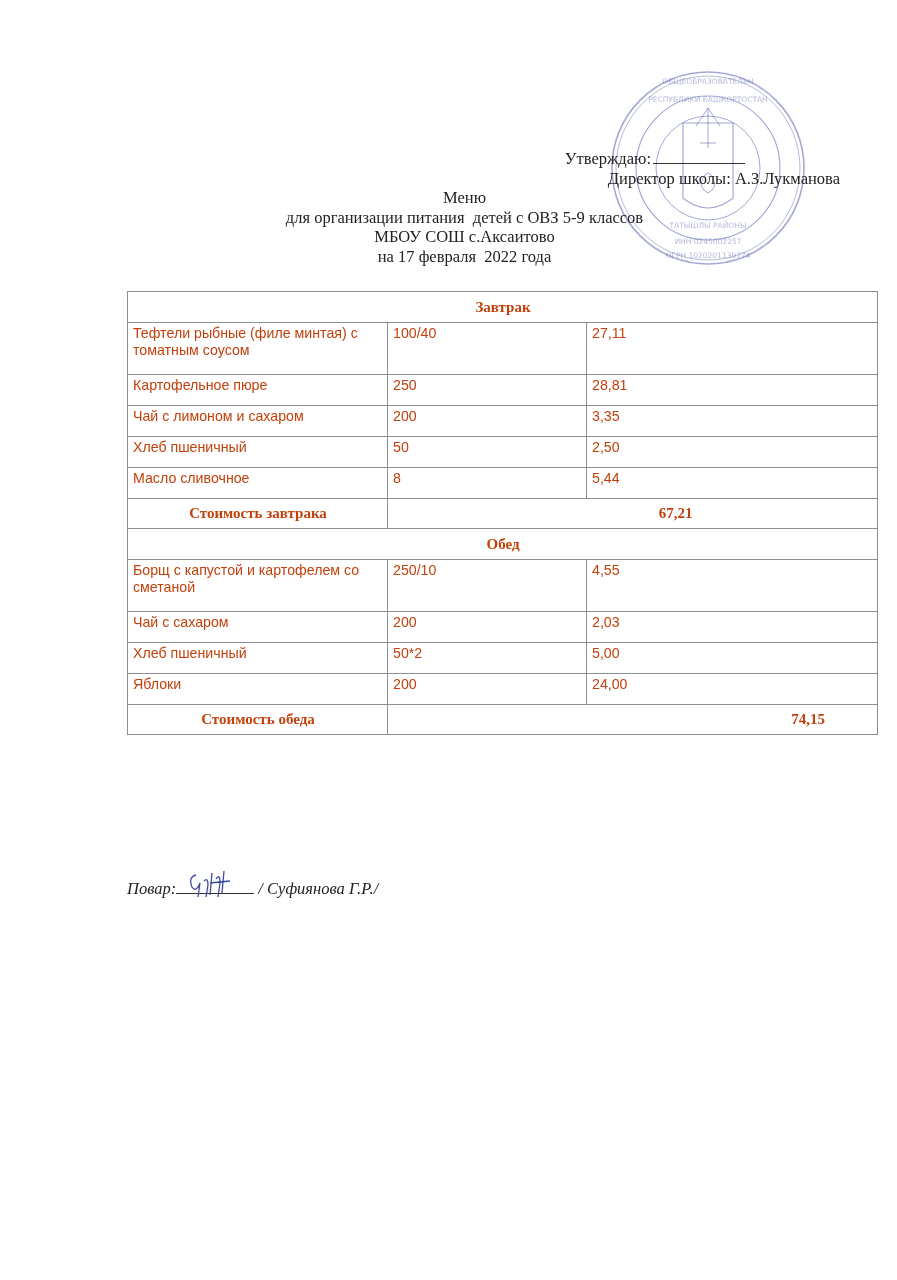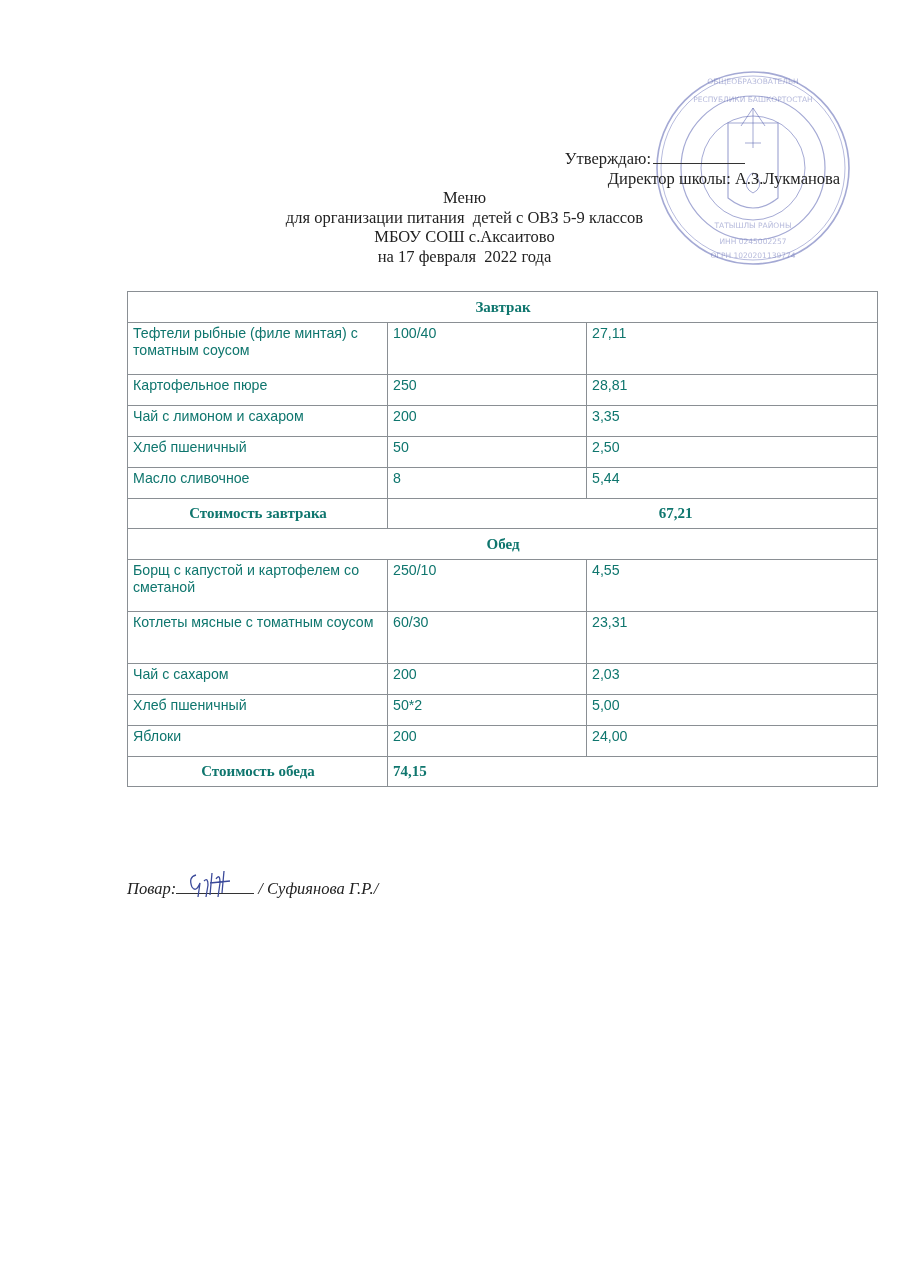--- a/index.html
+++ b/index.html
@@ -4,35 +4,35 @@
 <style>
   html, body { margin: 0; padding: 0; }
   body {
     width: 897px; height: 1280px; background: #ffffff; position: relative;
     font-family: "Liberation Serif", "DejaVu Serif", serif; color: #222;
     overflow: hidden;
   }
   .approve { position: absolute; right: 57px; top: 117px; text-align: right; font-size: 16.5px; line-height: 20px; margin-top: 32px; }
   .approve .l1 { padding-right: 95px; }
   .approve .uline { display: inline-block; width: 92px; border-bottom: 1px solid #333; vertical-align: baseline; margin-left: 2px; }
-  .stamp { position: absolute; left: 653px; top: 68px; width: 200px; height: 200px; }
+  .stamp { position: absolute; left: 608px; top: 68px; width: 200px; height: 200px; }
   .title { position: absolute; left: 16px; width: 897px; top: 188px; text-align: center; font-size: 16.5px; line-height: 19.5px; }
   .title div { white-space: pre; }
   table.menu {
     position: absolute; left: 127px; top: 291px; width: 751px; border-collapse: collapse;
-    font-family: "Liberation Sans", "DejaVu Sans", sans-serif; font-size: 14.2px; color: #0f766e;
+    font-family: "Liberation Sans", "DejaVu Sans", sans-serif; font-size: 14.2px; color: #c2410c;
   }
   table.menu td { border: 1px solid #8a8f94; padding: 2px 4px 2px 5px; vertical-align: top; line-height: 17px; }
   table.menu td.c1 { width: 250px; }
   table.menu td.c2 { width: 189px; }
   table.menu tr.sec td { font-family: "Liberation Serif", "DejaVu Serif", serif; font-weight: bold; text-align: center; height: 26px; vertical-align: middle; font-size: 15px; }
   table.menu tr.tot td { font-family: "Liberation Serif", "DejaVu Serif", serif; font-weight: bold; height: 25px; vertical-align: middle; font-size: 15px; }
   table.menu tr.tot td.lbl { text-align: center; }
   table.menu tr.tot td.val-b { text-align: center; padding-left: 90px; }
-  table.menu tr.tot td.val-l { text-align: left; padding-right: 28px; }
+  table.menu tr.tot td.val-l { text-align: right; padding-right: 52px; }
   table.menu tr.r2 td { height: 47px; margin-top: 16px; }
   table.menu tr.r1 td { height: 26px; }
   .cook { position: absolute; left: 127px; top: 877px; font-size: 16.5px; line-height: 20px; font-style: italic; }
   .cook .sig { display: inline-block; width: 78px; border-bottom: 1px solid #333; position: relative; height: 16px; vertical-align: baseline; }
   .cook .sig svg { position: absolute; left: 10px; top: -10px; }
 </style>
 </head>
 <body>
 
 <div class="stamp">
@@ -104,25 +104,20 @@
   </tr>
 
   <tr class="sec">
     <td colspan="3">Обед</td>
   </tr>
   <tr class="r2">
     <td class="c1">Борщ с капустой и картофелем со сметаной</td>
     <td class="c2">250/10</td>
     <td>4,55</td>
   </tr>
-  <tr class="r2">
-    <td class="c1">Котлеты мясные с томатным соусом</td>
-    <td class="c2">60/30</td>
-    <td>23,31</td>
-  </tr>
   <tr class="r1">
     <td class="c1">Чай с сахаром</td>
     <td class="c2">200</td>
     <td>2,03</td>
   </tr>
   <tr class="r1">
     <td class="c1">Хлеб пшеничный</td>
     <td class="c2">50*2</td>
     <td>5,00</td>
   </tr>

